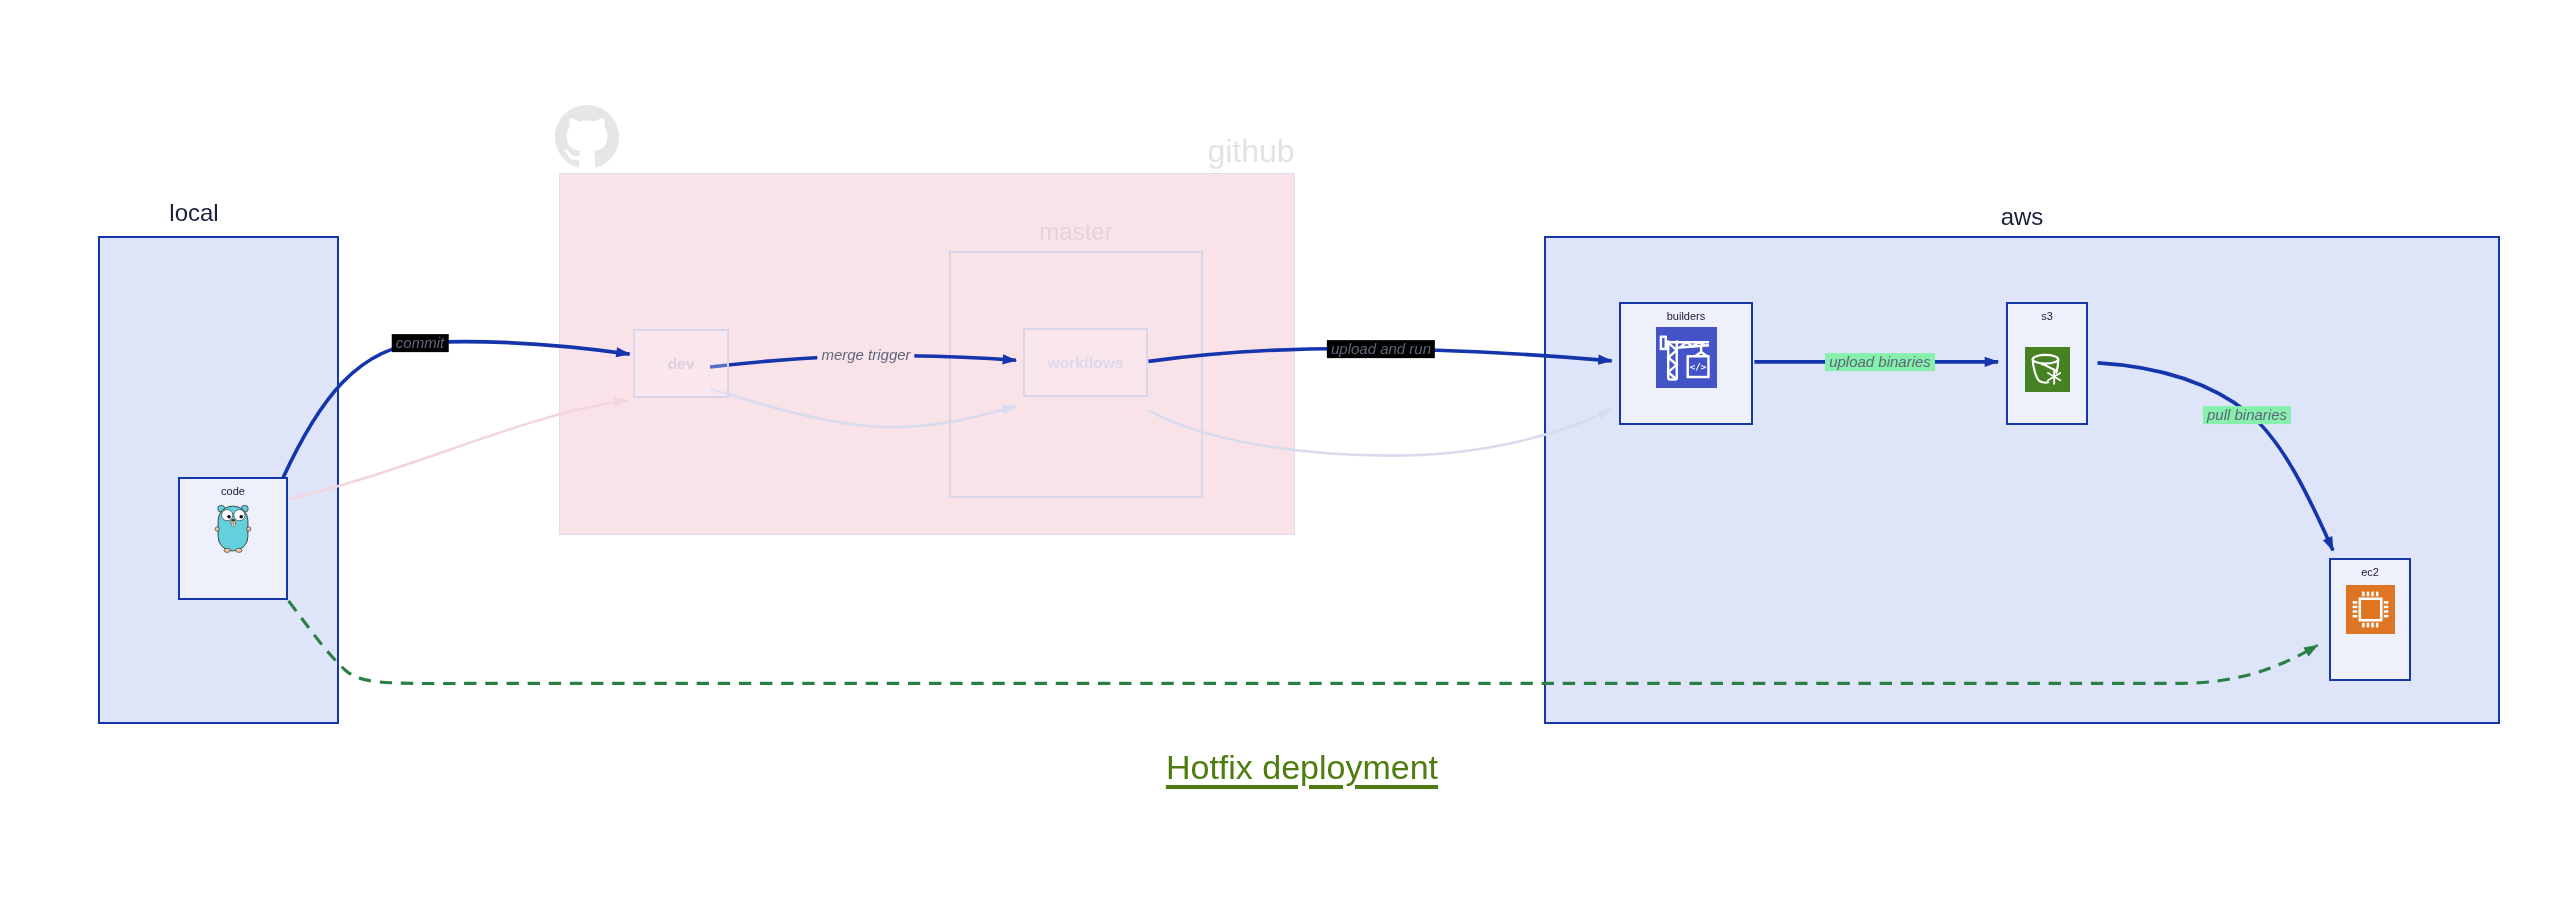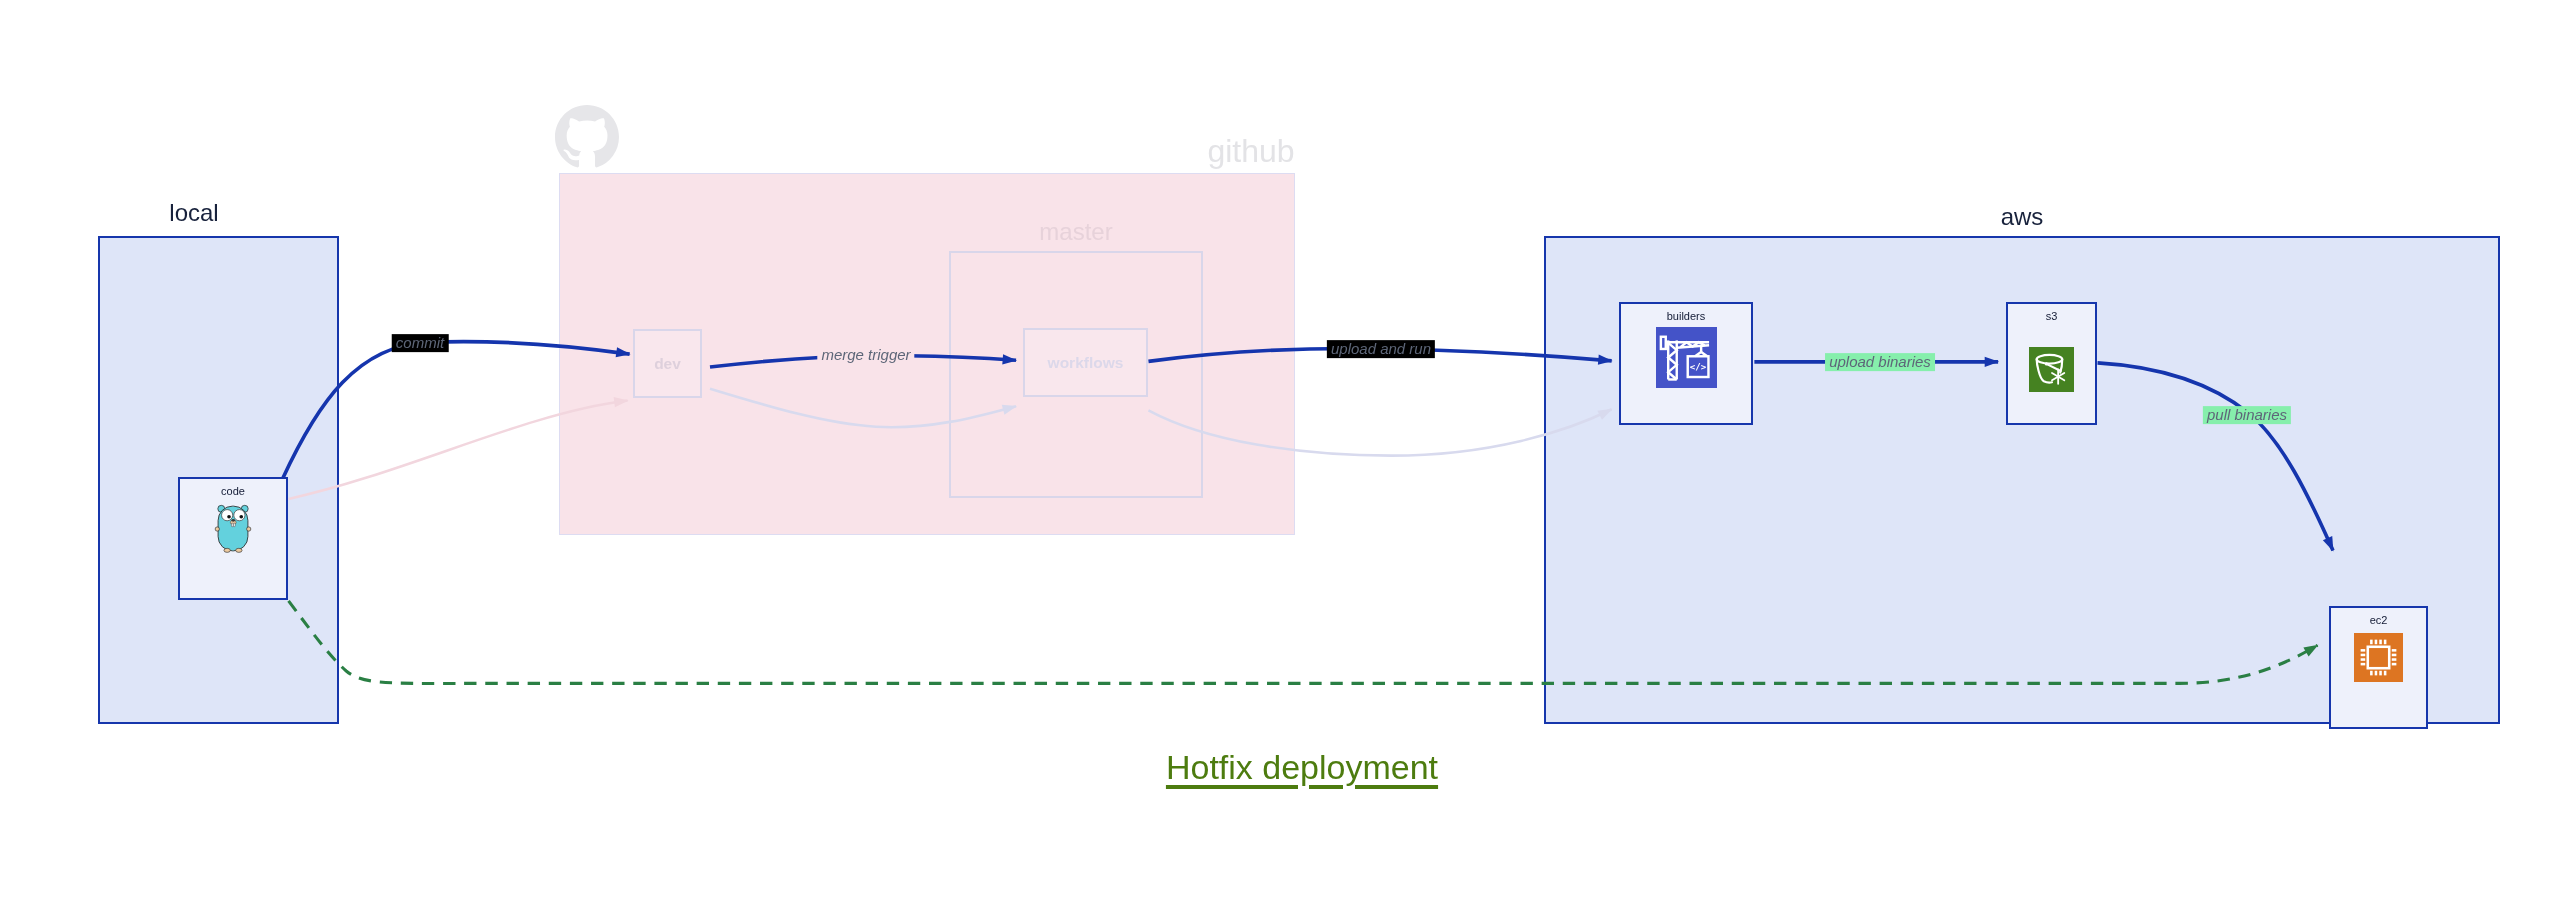--- a/index.html
+++ b/index.html
@@ -105,21 +105,21 @@
       <circle cx="47" cy="21" r="10.5" fill="#ffffff" stroke="#2b2b2b" stroke-width="1.2"></circle>
       <circle cx="27.5" cy="24" r="3.4" fill="#111111"></circle>
       <circle cx="50.5" cy="24" r="3.4" fill="#111111"></circle>
       <ellipse cx="35.5" cy="34.5" rx="5.4" ry="4.2" fill="#ecca9f" stroke="#2b2b2b" stroke-width="0.9"></ellipse>
       <ellipse cx="35.5" cy="30.6" rx="3.4" ry="2.5" fill="#3a3a3a"></ellipse>
       <rect x="32" y="36" width="3.4" height="6.5" rx="1.2" fill="#ffffff" stroke="#2b2b2b" stroke-width="0.8"></rect>
       <rect x="35.7" y="36" width="3.4" height="6.5" rx="1.2" fill="#ffffff" stroke="#2b2b2b" stroke-width="0.8"></rect>
     </svg>
   </div>
 
-  <div class="node-faded" style="left:633px;top:329px;width:69px;height:69px;">
+  <div class="node-faded" style="left:633px;top:329px;width:96px;height:69px;">
     <div class="faded-label dev-color">dev</div>
   </div>
 
   <div class="node-faded" style="left:1023px;top:328px;width:125px;height:69px;">
     <div class="faded-label wf-color">workflows</div>
   </div>
 
   <div class="node" style="left:1619px;top:302px;width:134px;height:123px;">
     <div class="node-label">builders</div>
     <svg class="icon-tile" style="margin-top:5.2px;" width="61" height="61" viewBox="0 0 100 100">
@@ -134,40 +134,40 @@
         <line x1="34" y1="34" x2="87" y2="30"></line>
         <polyline points="40,33 50,25 60,32 70,25 80,30"></polyline>
         <line x1="74" y1="30" x2="74" y2="41"></line>
         <polyline points="64,48 74,41 84,48"></polyline>
         <rect x="52" y="48" width="34" height="34"></rect>
       </g>
       <text x="69" y="70" text-anchor="middle" font-family="DejaVu Sans Mono, monospace" font-size="15" font-weight="bold" fill="#ffffff">&lt;/&gt;</text>
     </svg>
   </div>
 
-  <div class="node" style="left:2006px;top:302px;width:91px;height:123px;gap:15px;">
+  <div class="node" style="left:2006px;top:302px;width:82px;height:123px;gap:15px;">
     <div class="node-label">s3</div>
     <svg class="icon-tile" style="margin-top:9.3px;" width="45" height="45" viewBox="0 0 88 88">
       <rect x="0" y="0" width="88" height="88" fill="#458221"></rect>
       <g stroke="#ffffff" stroke-width="4.2" fill="none" stroke-linecap="round">
         <ellipse cx="40" cy="24" rx="25" ry="8.5"></ellipse>
         <path d="M 15 24 C 15 32, 20 62, 29 67 C 34 69.5, 40 70, 45 69"></path>
         <path d="M 65 24 C 65 31, 64 42, 61 50"></path>
         <line x1="34" y1="33" x2="62" y2="47"></line>
       </g>
       <circle cx="34" cy="33" r="3" fill="#ffffff"></circle>
       <g stroke="#ffffff" stroke-width="3.6" stroke-linecap="round">
         <line x1="57" y1="44" x2="57" y2="72"></line>
         <line x1="45" y1="51" x2="69" y2="65"></line>
         <line x1="69" y1="51" x2="45" y2="65"></line>
       </g>
     </svg>
   </div>
 
-  <div class="node" style="left:2329px;top:558px;width:99px;height:123px;margin-top:48px;">
+  <div class="node" style="left:2329px;top:558px;width:82px;height:123px;">
     <div class="node-label">ec2</div>
     <svg class="icon-tile" style="margin-top:7.2px;" width="49" height="49" viewBox="0 0 96 96">
       <rect x="0" y="0" width="96" height="96" fill="#dd7522"></rect>
       <g stroke="#ffffff" stroke-width="5" fill="none">
         <rect x="27" y="27" width="42" height="42"></rect>
         <line x1="34" y1="13" x2="34" y2="22"></line>
           <line x1="43" y1="13" x2="43" y2="22"></line>
         <line x1="52" y1="13" x2="52" y2="22"></line>
           <line x1="61" y1="13" x2="61" y2="22"></line>
         <line x1="34" y1="74" x2="34" y2="83"></line>

